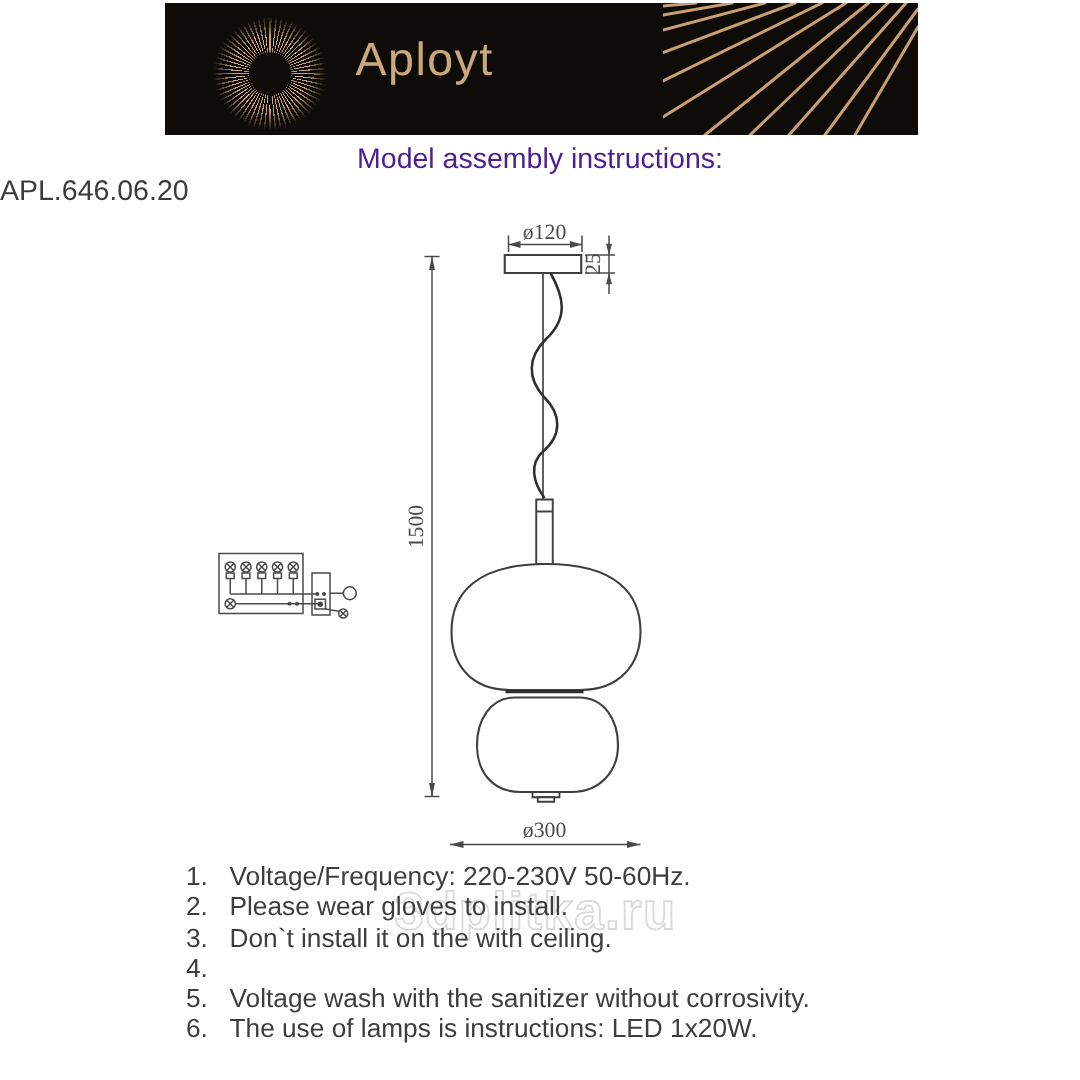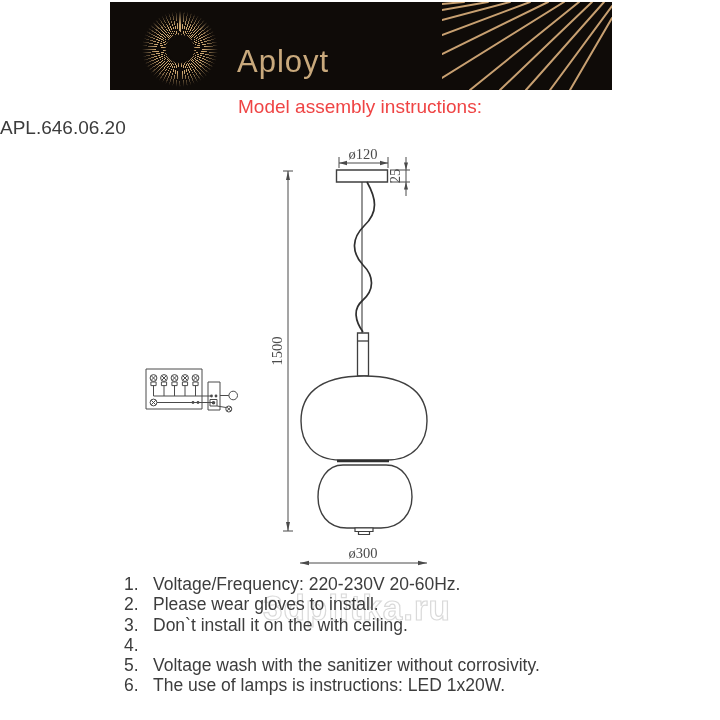--- a/index.html
+++ b/index.html
@@ -16,28 +16,28 @@
     position:absolute;left:30px;top:7px;width:80px;height:80px;border-radius:50%;
     background:repeating-conic-gradient(rgba(216,176,120,0.95) 0deg 1.7deg, rgba(216,176,120,0) 1.7deg 5.6deg);
     -webkit-mask-image:radial-gradient(circle, rgba(0,0,0,0) 0 12px, #000 16px 24px, rgba(0,0,0,0) 38px);
     mask-image:radial-gradient(circle, rgba(0,0,0,0) 0 12px, #000 16px 24px, rgba(0,0,0,0) 38px);
   }
   .logo-burst::after{
     content:"";position:absolute;left:26px;top:26px;width:28px;height:28px;
     border-radius:50%;background:#0f0b08;
   }
   .wordmark{
-    position:absolute;left:127px;top:42px;
+    position:absolute;left:127px;top:20px;
     font-size:31px;font-weight:400;letter-spacing:1px;color:#c9a97c;
   }
   .rays{position:absolute;right:0;top:0;}
   
   .page-title{
     position:absolute;left:0;top:96px;width:720px;text-align:center;
-    font-size:19px;color:#ef4444;
+    font-size:19px;color:#4c1d95;
   }
   .model-number{
     position:absolute;left:0;top:117px;width:720px;text-align:left;
     font-size:19px;color:#3c3c3c;
   }
   
   .drawing{position:absolute;left:140px;top:145px;}
   .drawing path,.drawing line,.drawing rect,.drawing circle{vector-effect:non-scaling-stroke;}
   .dim-text{
     font-family:"Liberation Serif", serif;font-size:14.5px;fill:#4b4b4b;
@@ -214,21 +214,21 @@
         <line x1="2" y1="-2" x2="-2" y2="2"></line>
     </g>
   </g>
 </svg>
 
 <div class="watermark">3dplitka.ru</div>
 
 <div class="instructions">
   <div class="instr-row">
     <span class="instr-num">1.</span>
-    <span class="instr-text">Voltage/Frequency: 220-230V 20-60Hz.</span>
+    <span class="instr-text">Voltage/Frequency: 220-230V 50-60Hz.</span>
   </div>
   <div class="instr-row">
     <span class="instr-num">2.</span>
     <span class="instr-text">Please wear gloves to install.</span>
   </div>
   <div class="instr-row">
     <span class="instr-num">3.</span>
     <span class="instr-text">Don`t install it on the with ceiling.</span>
   </div>
   <div class="instr-row">

